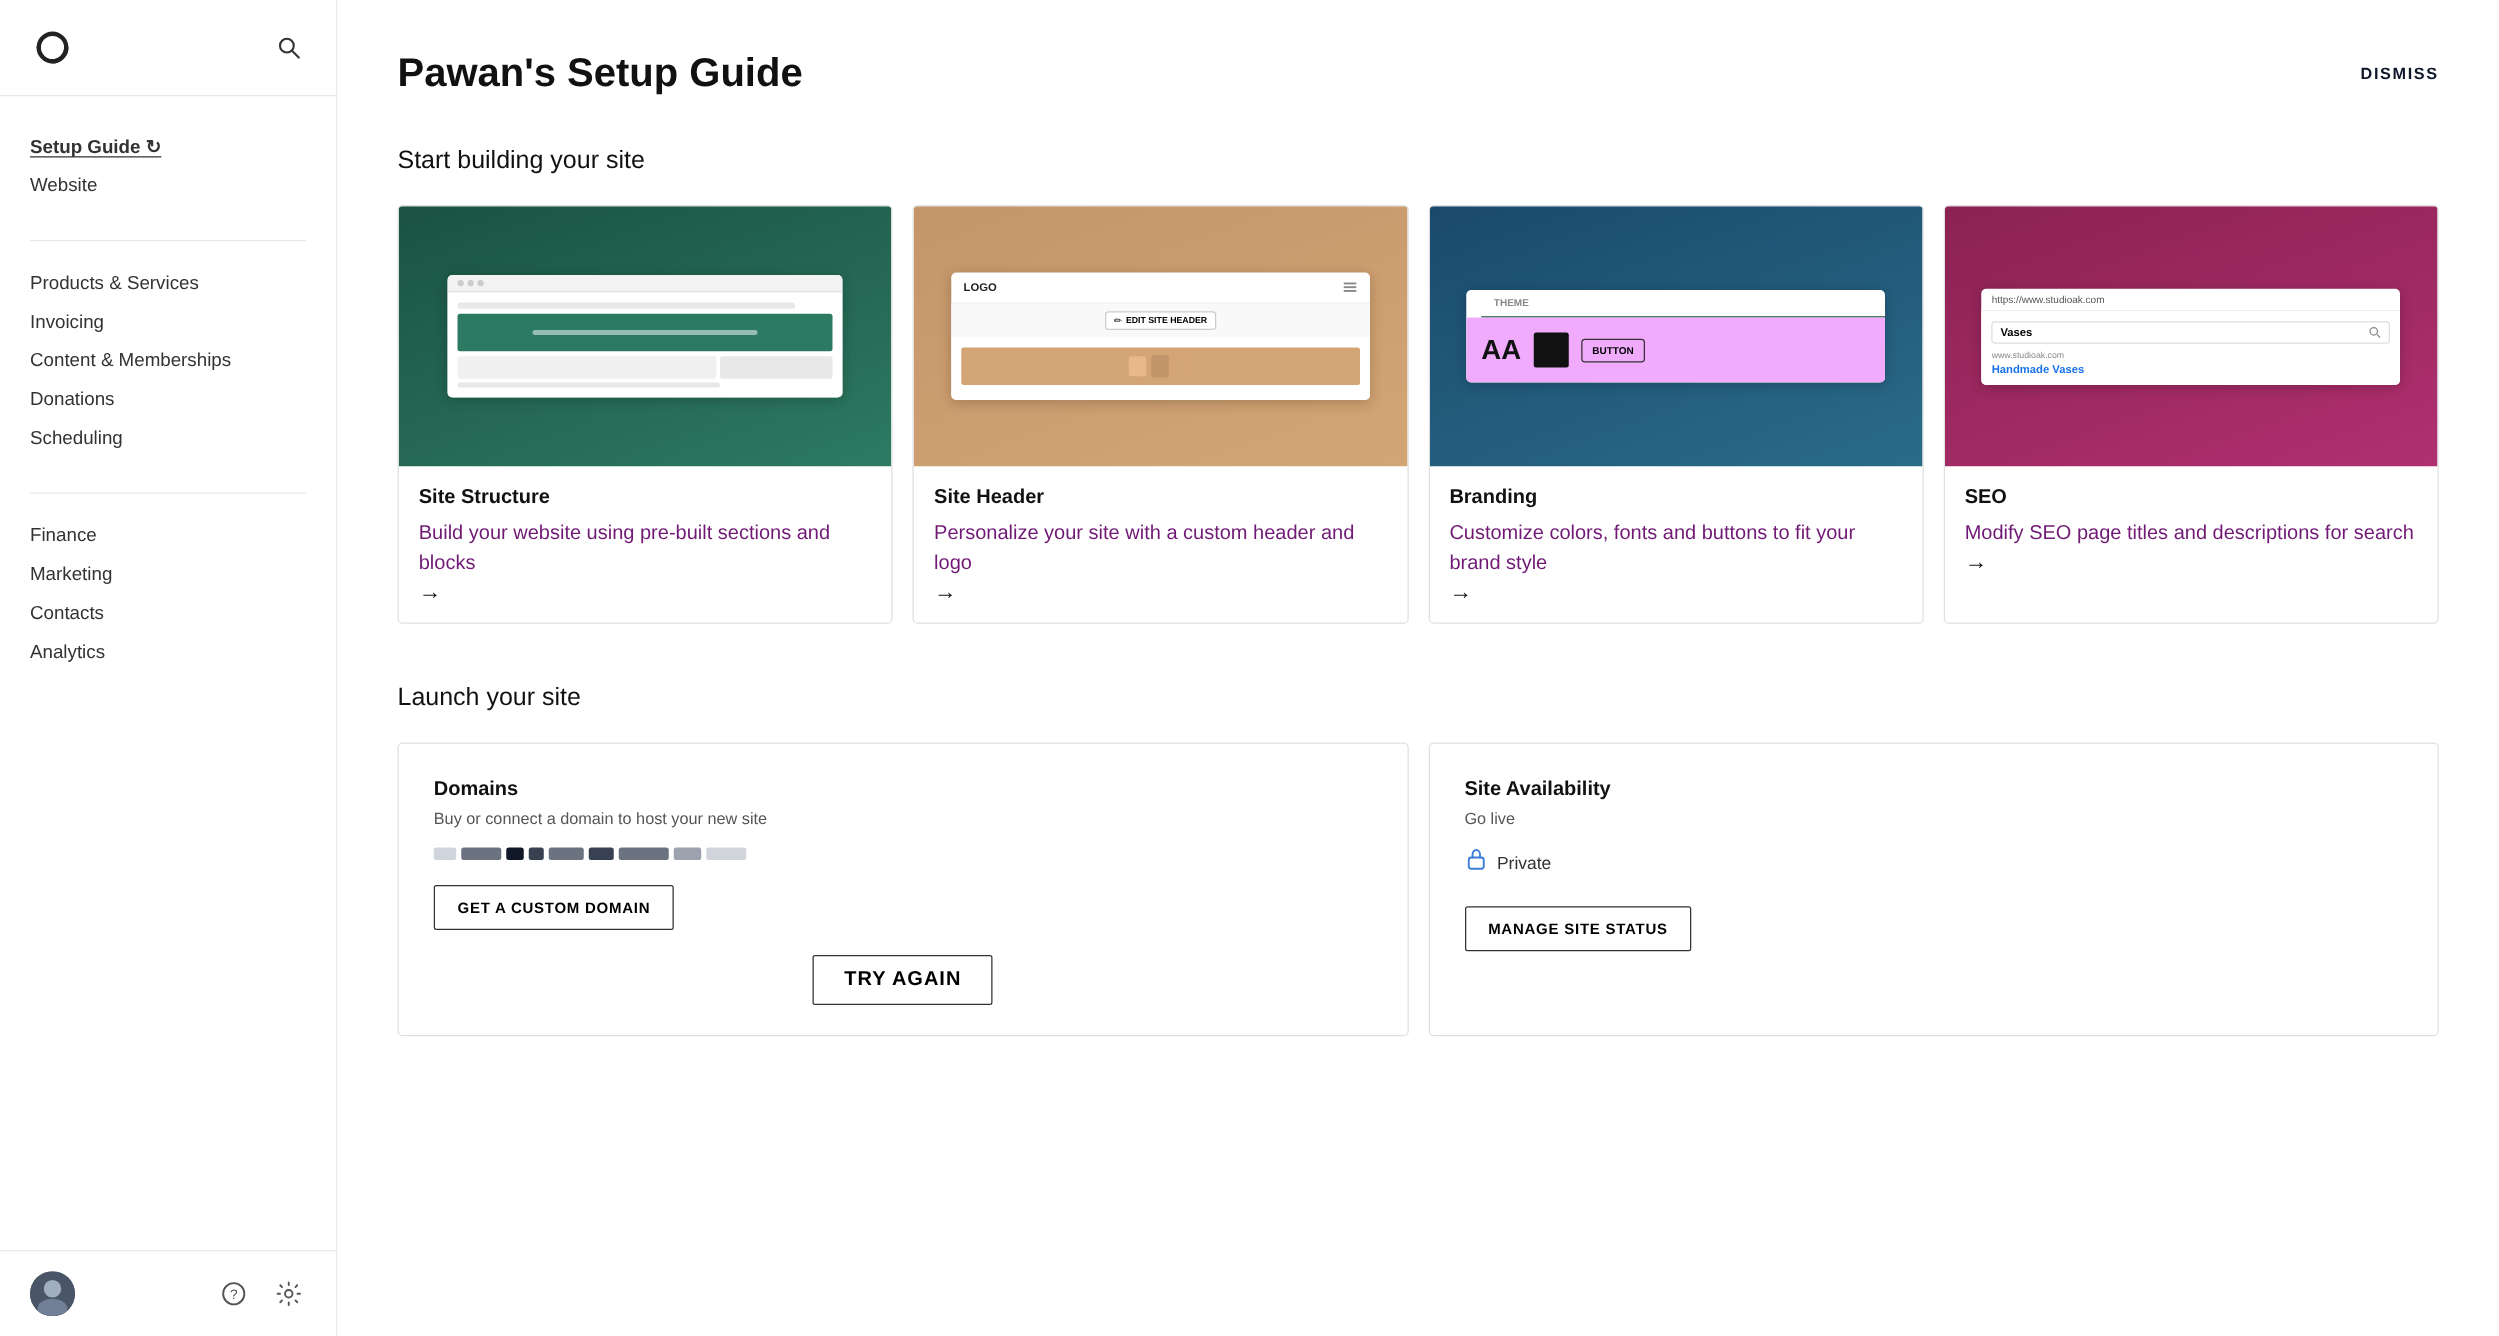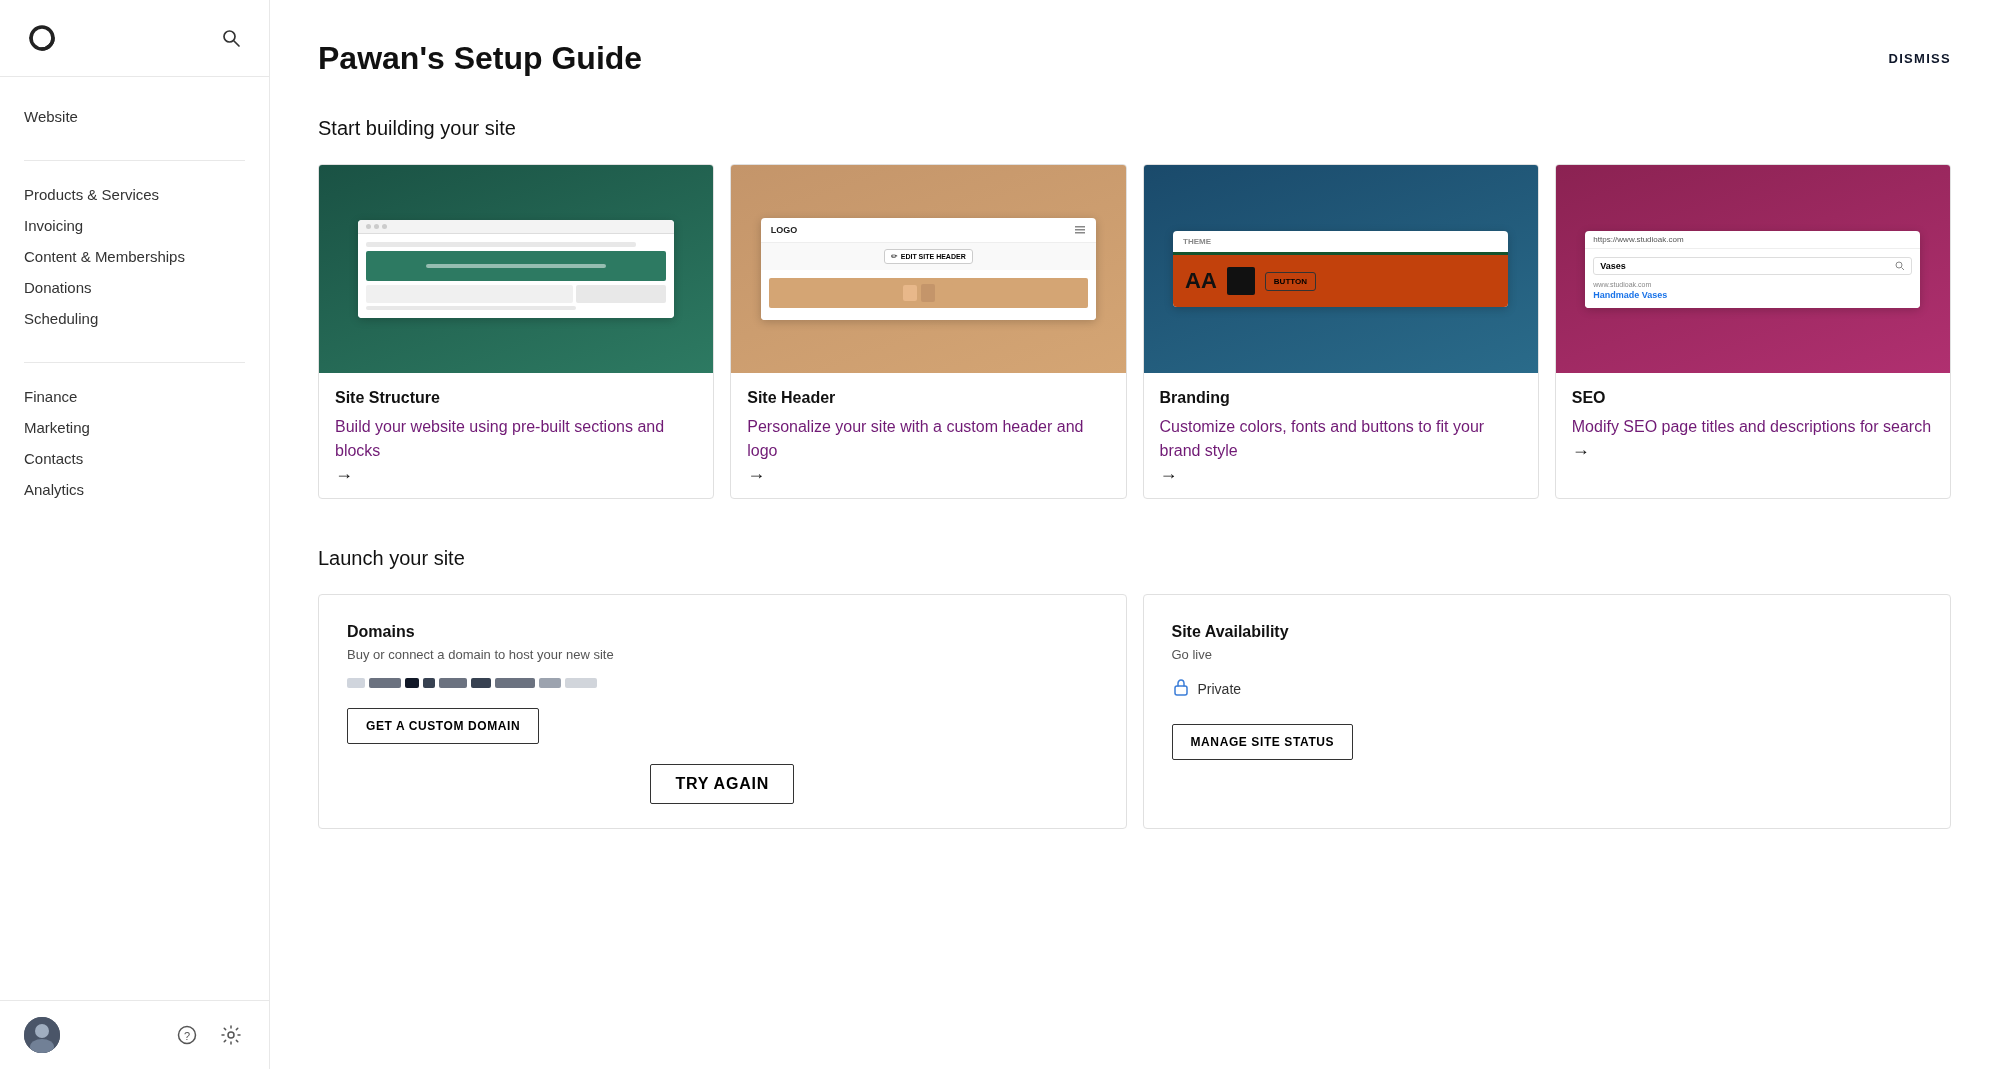--- a/index.html
+++ b/index.html
@@ -287,20 +287,23 @@
     <div class="icon-btn sidebar-search-icon">
       <svg width="20" height="20" viewBox="0 0 20 20" fill="none">
         <circle cx="8.5" cy="8.5" r="5.5" stroke="#333" stroke-width="1.7"></circle>
         <line x1="13" y1="13" x2="18" y2="18" stroke="#333" stroke-width="1.7" stroke-linecap="round"></line>
       </svg>
     </div>
   </div>
 
   <nav class="sidebar-nav">
     <div class="nav-section">
+      <a class="nav-item active">
+        <span>Setup Guide</span> ↻
+      </a>
       <a class="nav-item">Website</a>
     </div>
 
     <div class="nav-divider"></div>
 
     <div class="nav-section">
       <a class="nav-item">Products &amp; Services</a>
       <a class="nav-item">Invoicing</a>
       <a class="nav-item">Content &amp; Memberships</a>
       <a class="nav-item">Donations</a>
@@ -414,24 +417,24 @@
         <div class="card-body">
           <div class="card-title">Site Header</div>
           <div class="card-desc">Personalize your site with a custom header and logo</div>
           <span class="card-arrow">→</span>
         </div>
       </div>
 
       <div class="card">
         <div class="card-image card-img-branding">
           <div style="background:#fff; border-radius:4px; width:85%; box-shadow:0 2px 10px rgba(0,0,0,0.2); overflow:hidden;">
-            <div style="padding:6px 10px; border-bottom:3px solid #14532d;">
+            <div style="padding:6px 10px; border-bottom:1px solid #14532d;margin-left:12px;">
               <div style="font-size:8px; color:#888; font-weight:600;">THEME</div>
             </div>
-            <div style="padding:12px; background:#c2410c; display:flex; align-items:center; gap:10px;">
+            <div style="padding:12px; background:#f0abfc; display:flex; align-items:center; gap:10px;">
               <div style="font-size:22px; font-weight:700; color:#111;">AA</div>
               <div style="width:28px;height:28px;background:#111;border-radius:2px;"></div>
               <div style="border:1.5px solid #333;border-radius:3px;padding:4px 8px;font-size:8px;font-weight:600;">BUTTON</div>
             </div>
           </div>
         </div>
         <div class="card-body">
           <div class="card-title">Branding</div>
           <div class="card-desc">Customize colors, fonts and buttons to fit your brand style</div>
           <span class="card-arrow">→</span>

